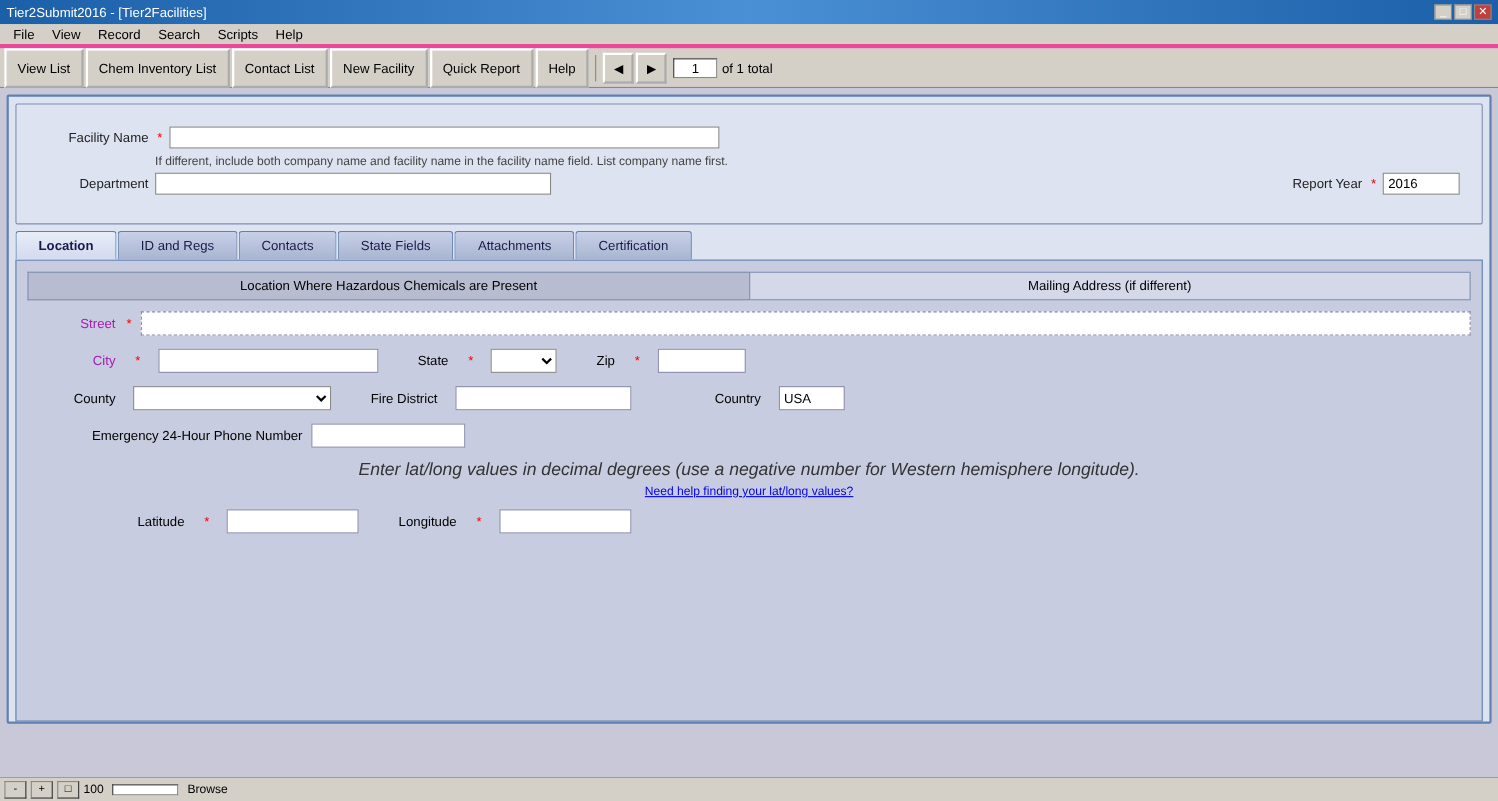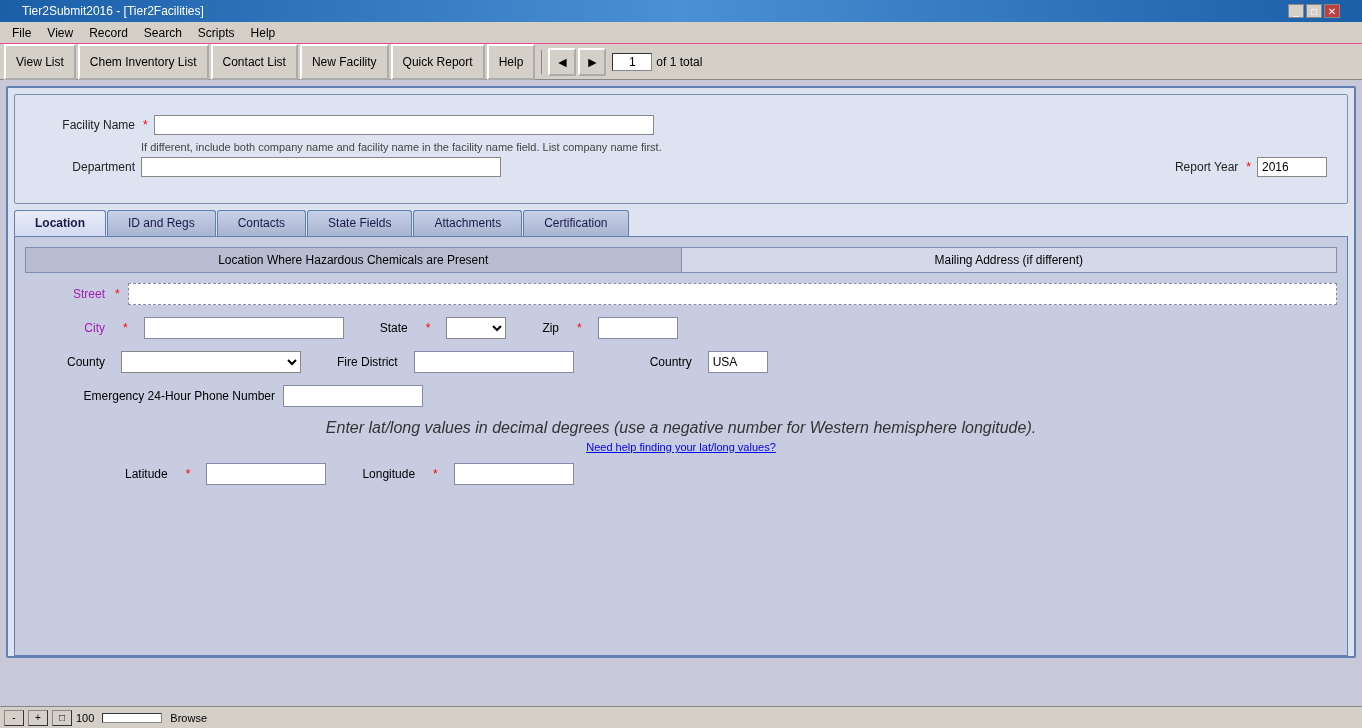--- a/index.html
+++ b/index.html
@@ -2,21 +2,21 @@
 <html><head>
   <meta charset="utf-8">
   <style>
     * { box-sizing: border-box; margin: 0; padding: 0; }
     body { font-family: Arial, sans-serif; font-size: 12px; background: #d4d0c8; }
 
     
     .title-bar {
       background: linear-gradient(to right, #1a5fa8, #4a90d4, #1a5fa8);
       color: white;
-      padding: 2px 22px;
+      padding: 2px 6px;
       display: flex;
       justify-content: space-between;
       align-items: center;
       height: 22px;
     }
     .title-bar-text { font-size: 12px; }
     .title-bar-buttons { display: flex; gap: 2px; }
     .title-bar-btn {
       width: 16px; height: 14px;
       background: #d4d0c8;
@@ -25,21 +25,21 @@
       display: flex; align-items: center; justify-content: center;
       cursor: pointer;
     }
 
     
     .menu-bar {
       background: #d4d0c8;
       display: flex;
       align-items: center;
       padding: 2px 4px;
-      border-bottom: 1px solid #ec4899;
+      border-bottom: 4px solid #ec4899;
       height: 22px;
     }
     .menu-item {
       padding: 2px 8px;
       font-size: 12px;
       cursor: pointer;
     }
 
     
     .toolbar {

